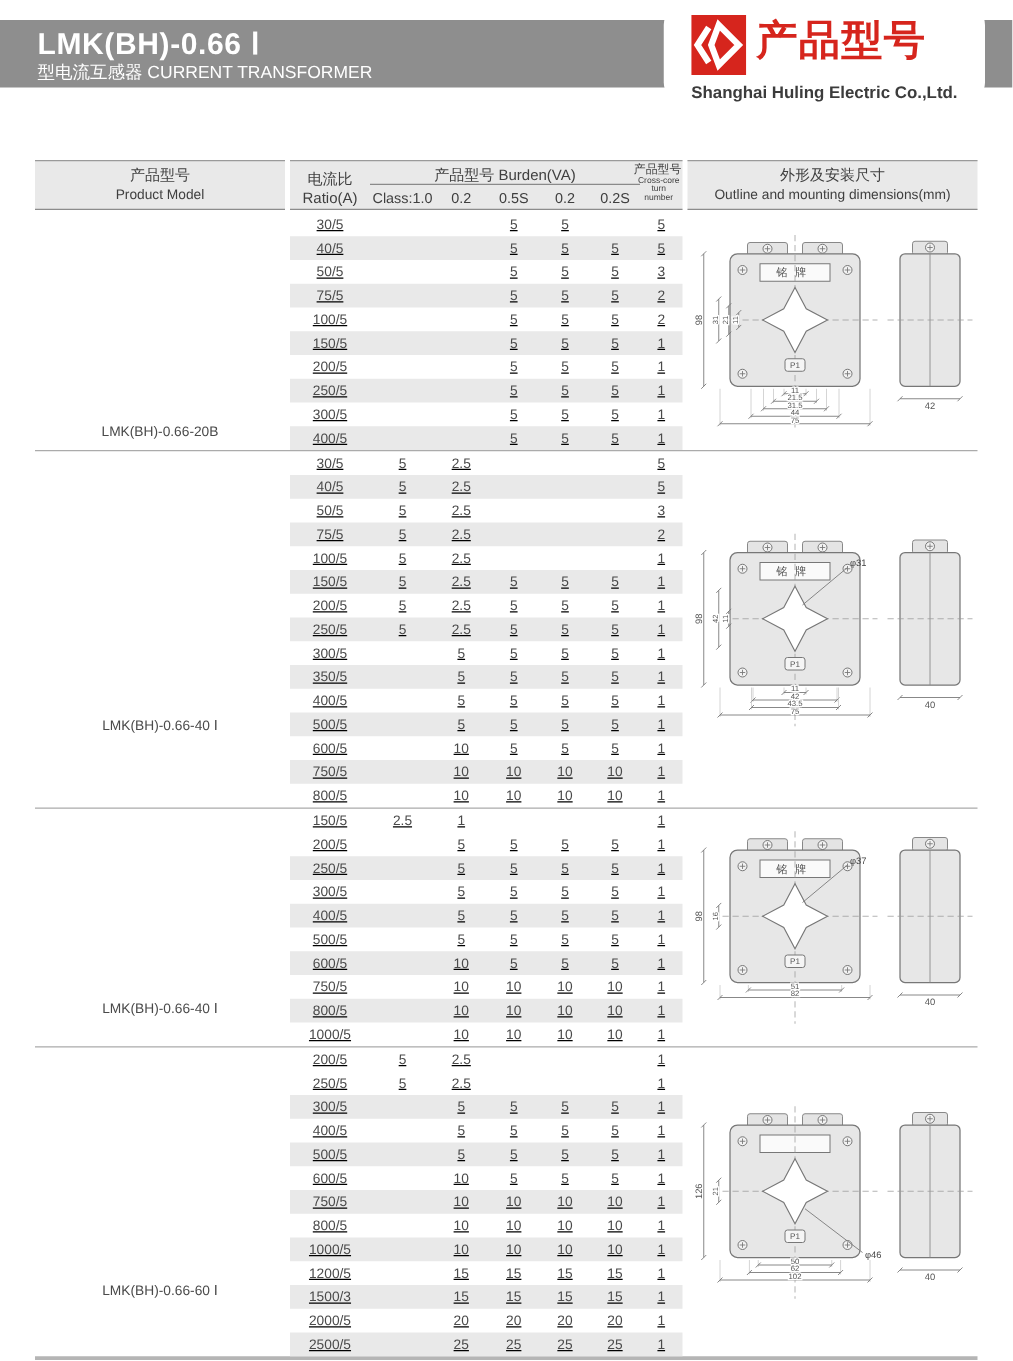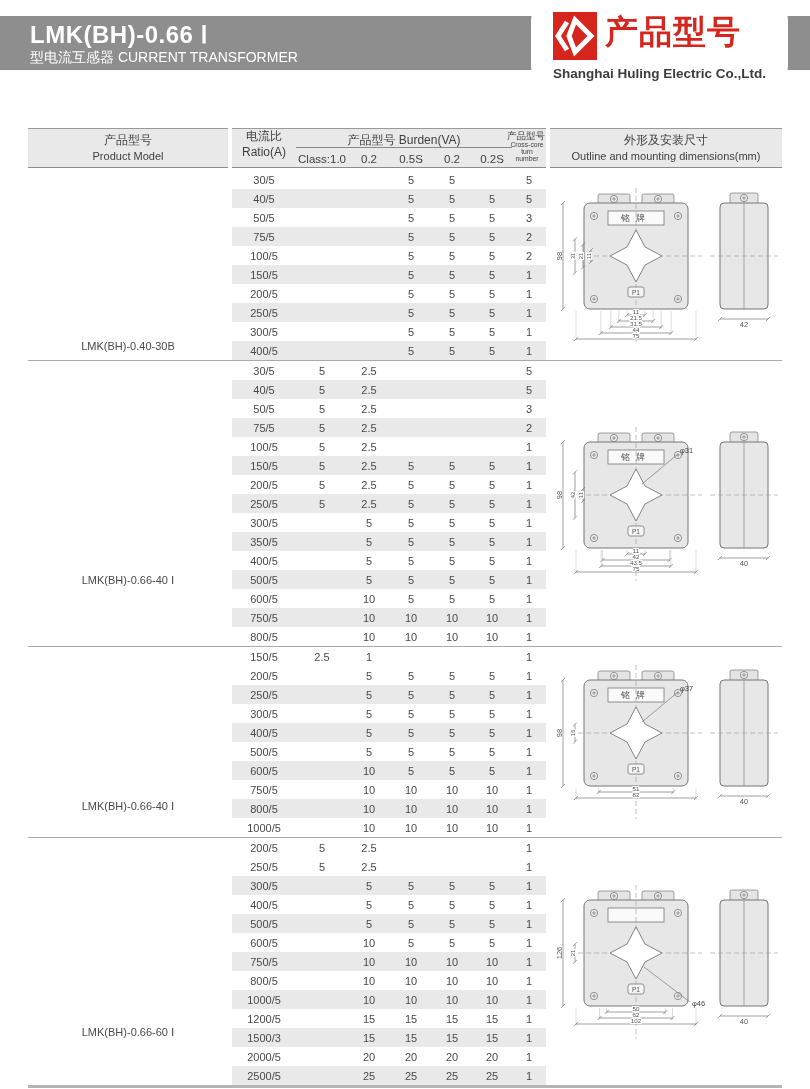--- a/index.html
+++ b/index.html
@@ -16,32 +16,32 @@
   .logo-cn{position:absolute;left:74px;top:6px;font-size:33px;font-weight:bold;color:#d6251d;white-space:nowrap;letter-spacing:1px;}
   .logo-en{position:absolute;left:0;right:0;bottom:1px;text-align:center;font-size:13.5px;font-weight:bold;color:#3c3c3c;white-space:nowrap;}
   
   #tbl{position:absolute;left:28px;top:128px;width:754px;}
   .hdr{position:relative;height:40px;}
   .hbox{position:absolute;top:0;height:40px;background:#e9e9e9;border-top:1px solid #9a9a9a;border-bottom:1px solid #8c8c8c;box-sizing:border-box;color:#3f3f3f;}
   .hbox.model{left:0;width:200px;display:flex;flex-direction:column;justify-content:center;align-items:center;font-size:12px;line-height:1.3;}
   .hbox.mid{left:204px;width:314px;}
   .hbox.outline{left:522px;width:232px;display:flex;flex-direction:column;justify-content:center;align-items:center;font-size:12px;line-height:1.3;}
   .hbox .en{font-size:11px;}
-  .ratio-h{position:absolute;left:0;top:0;width:64px;height:100%;display:flex;flex-direction:column;justify-content:flex-start;align-items:center;font-size:12px;line-height:1.3;}
+  .ratio-h{position:absolute;left:0;top:0;width:64px;height:100%;display:flex;flex-direction:column;justify-content:flex-end;align-items:center;font-size:12px;line-height:1.3;}
   .burden-title{position:absolute;left:64px;top:3px;width:216px;height:16px;text-align:center;font-size:12px;border-bottom:1px solid #8a8a8a;box-sizing:border-box;}
   .classes{position:absolute;left:64px;top:21px;width:216px;height:18px;display:flex;align-items:center;}
   .classes div{text-align:center;font-size:11.5px;}
   .turn-h{position:absolute;left:280px;top:2px;width:34px;height:100%;text-align:center;line-height:1;}
   .turn-cn{font-size:9.5px;white-space:nowrap;margin-left:-6px;}
   .turn-en{font-size:6.8px;white-space:nowrap;margin-left:-4px;transform-origin:center;line-height:1.1;}
   .gap2{height:2px;}
   .block{position:relative;border-bottom:1px solid #ababab;}
   .block.last{border-bottom:3px solid #b5b5b5;}
   .model-cell{position:absolute;left:0;top:0;bottom:0;width:200px;display:flex;justify-content:center;align-items:flex-end;font-size:11px;color:#4a4a4a;}
-  .rows{position:absolute;left:204px;top:0;width:314px;}
+  .rows{position:absolute;left:204px;top:0;width:314px;text-decoration:underline;}
   .row{display:flex;height:19px;align-items:center;}
   .row.gray{background:#e9e9e9;}
   .row div{text-align:center;font-size:11px;color:#4a4a4a;}
   .draw-cell{position:absolute;left:522px;top:0;bottom:0;width:232px;display:flex;align-items:center;justify-content:center;}
   svg text{font-family:"Liberation Sans",sans-serif;}
 </style>
 </head>
 <body>
 
 <div class="band"></div>
@@ -87,21 +87,21 @@
       </div>
     </div>
     <div class="hbox outline">
       <div>外形及安装尺寸</div>
       <div class="en">Outline and mounting dimensions(mm)</div>
     </div>
   </div>
   <div class="gap2"></div>
   <div id="blocks">
       <div class="block" style="height: 190px;">
-        <div class="model-cell" style="padding-bottom: 8px;">LMK(BH)-0.40-30B</div>
+        <div class="model-cell" style="padding-bottom: 8px;">LMK(BH)-0.66-20B</div>
         <div class="rows">
           <div class="row">
             <div style="width: 64px;">30/5</div>
             <div style="width: 52px;"></div>
             <div style="width: 42px;"></div>
             <div style="width: 42px;">5</div>
             <div style="width: 40px;">5</div>
             <div style="width: 40px;"></div>
             <div style="width: 34px;">5</div>
           </div>

